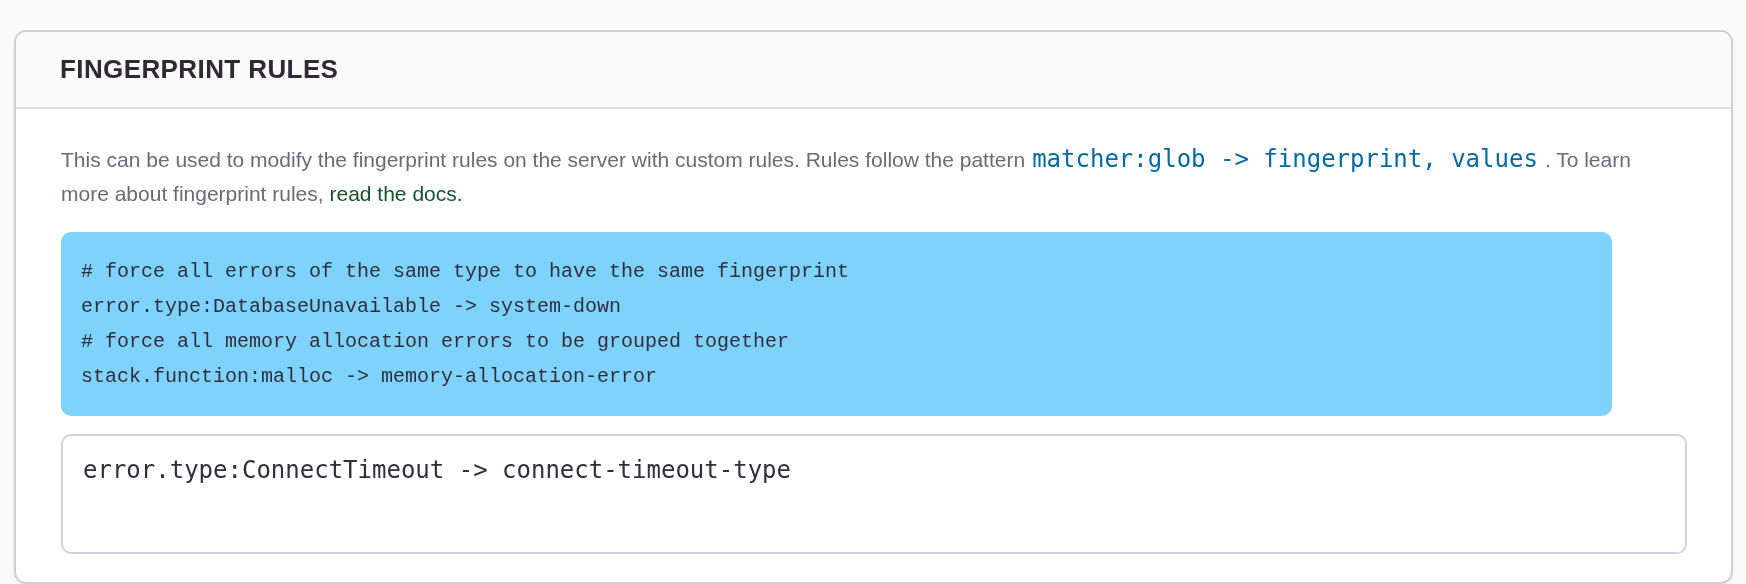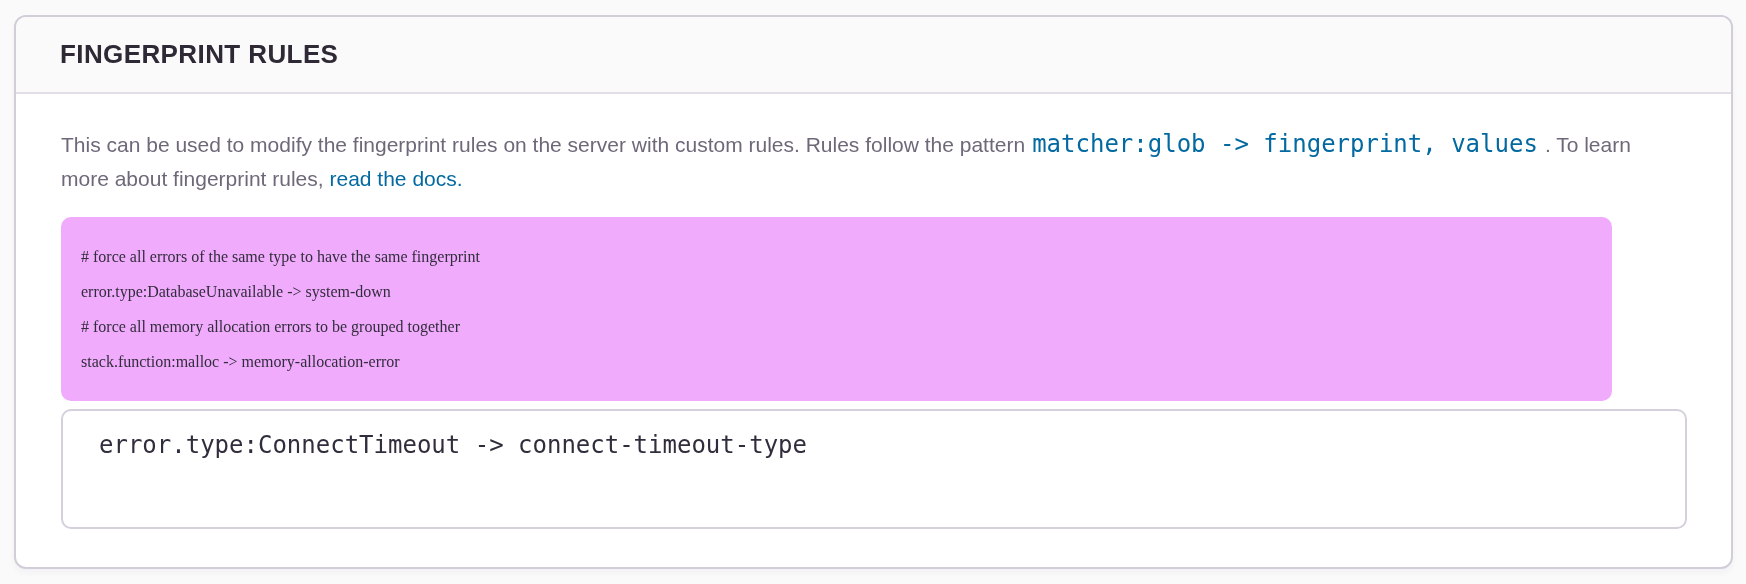--- a/index.html
+++ b/index.html
@@ -6,21 +6,21 @@
   html, body { width: 1746px; height: 584px; }
   body {
     background: #fafafb;
     font-family: "Liberation Sans", sans-serif;
     position: relative;
     overflow: hidden;
   }
   .card {
     position: absolute;
     left: 14px;
-    top: 15px;
+    top: 30px;
     width: 1719px;
     height: 554px;
     background: #ffffff;
     border: 2px solid #d2cdd9;
     border-radius: 12px;
     box-shadow: 0 4px 6px rgba(43, 34, 51, 0.04);
     overflow: hidden;
   }
   .card-header {
     height: 77px;
@@ -45,46 +45,46 @@
     color: #6f6879;
     margin-right: 56px;
   }
   .inline-code {
     font-family: "DejaVu Sans Mono", monospace;
     font-size: 24px;
     color: #0369a1;
     margin: 0 7px;
   }
   .docs-link {
-    color: #0369a1;
+    color: #14532d;
     text-decoration: none;
     cursor: pointer;
   }
   .example-pre {
     margin-top: 21px;
     margin-right: 75px;
-    background: #f0abfc;
+    background: #7dd3fc;
     border-radius: 10px;
     padding: 22px 20px;
-    font-family: Liberation Serif, serif;
-    font-size: 16px;
+    font-family: Liberation Mono, monospace;
+    font-size: 20px;
     line-height: 35px;
     color: #322d3c;
     white-space: pre;
     overflow: hidden;
   }
   .rules-input {
     display: block;
-    margin-top: 8px;
+    margin-top: 18px;
     width: 100%;
     height: 120px;
     background: #ffffff;
     border: 2px solid #d5d0dc;
     border-radius: 10px;
-    padding: 17px 36px;
+    padding: 17px 20px;
     font-family: "DejaVu Sans Mono", monospace;
     font-size: 24px;
     line-height: 35px;
     color: #322d3c;
     resize: none;
     outline: none;
     overflow: hidden;
   }
 </style>
 </head>

